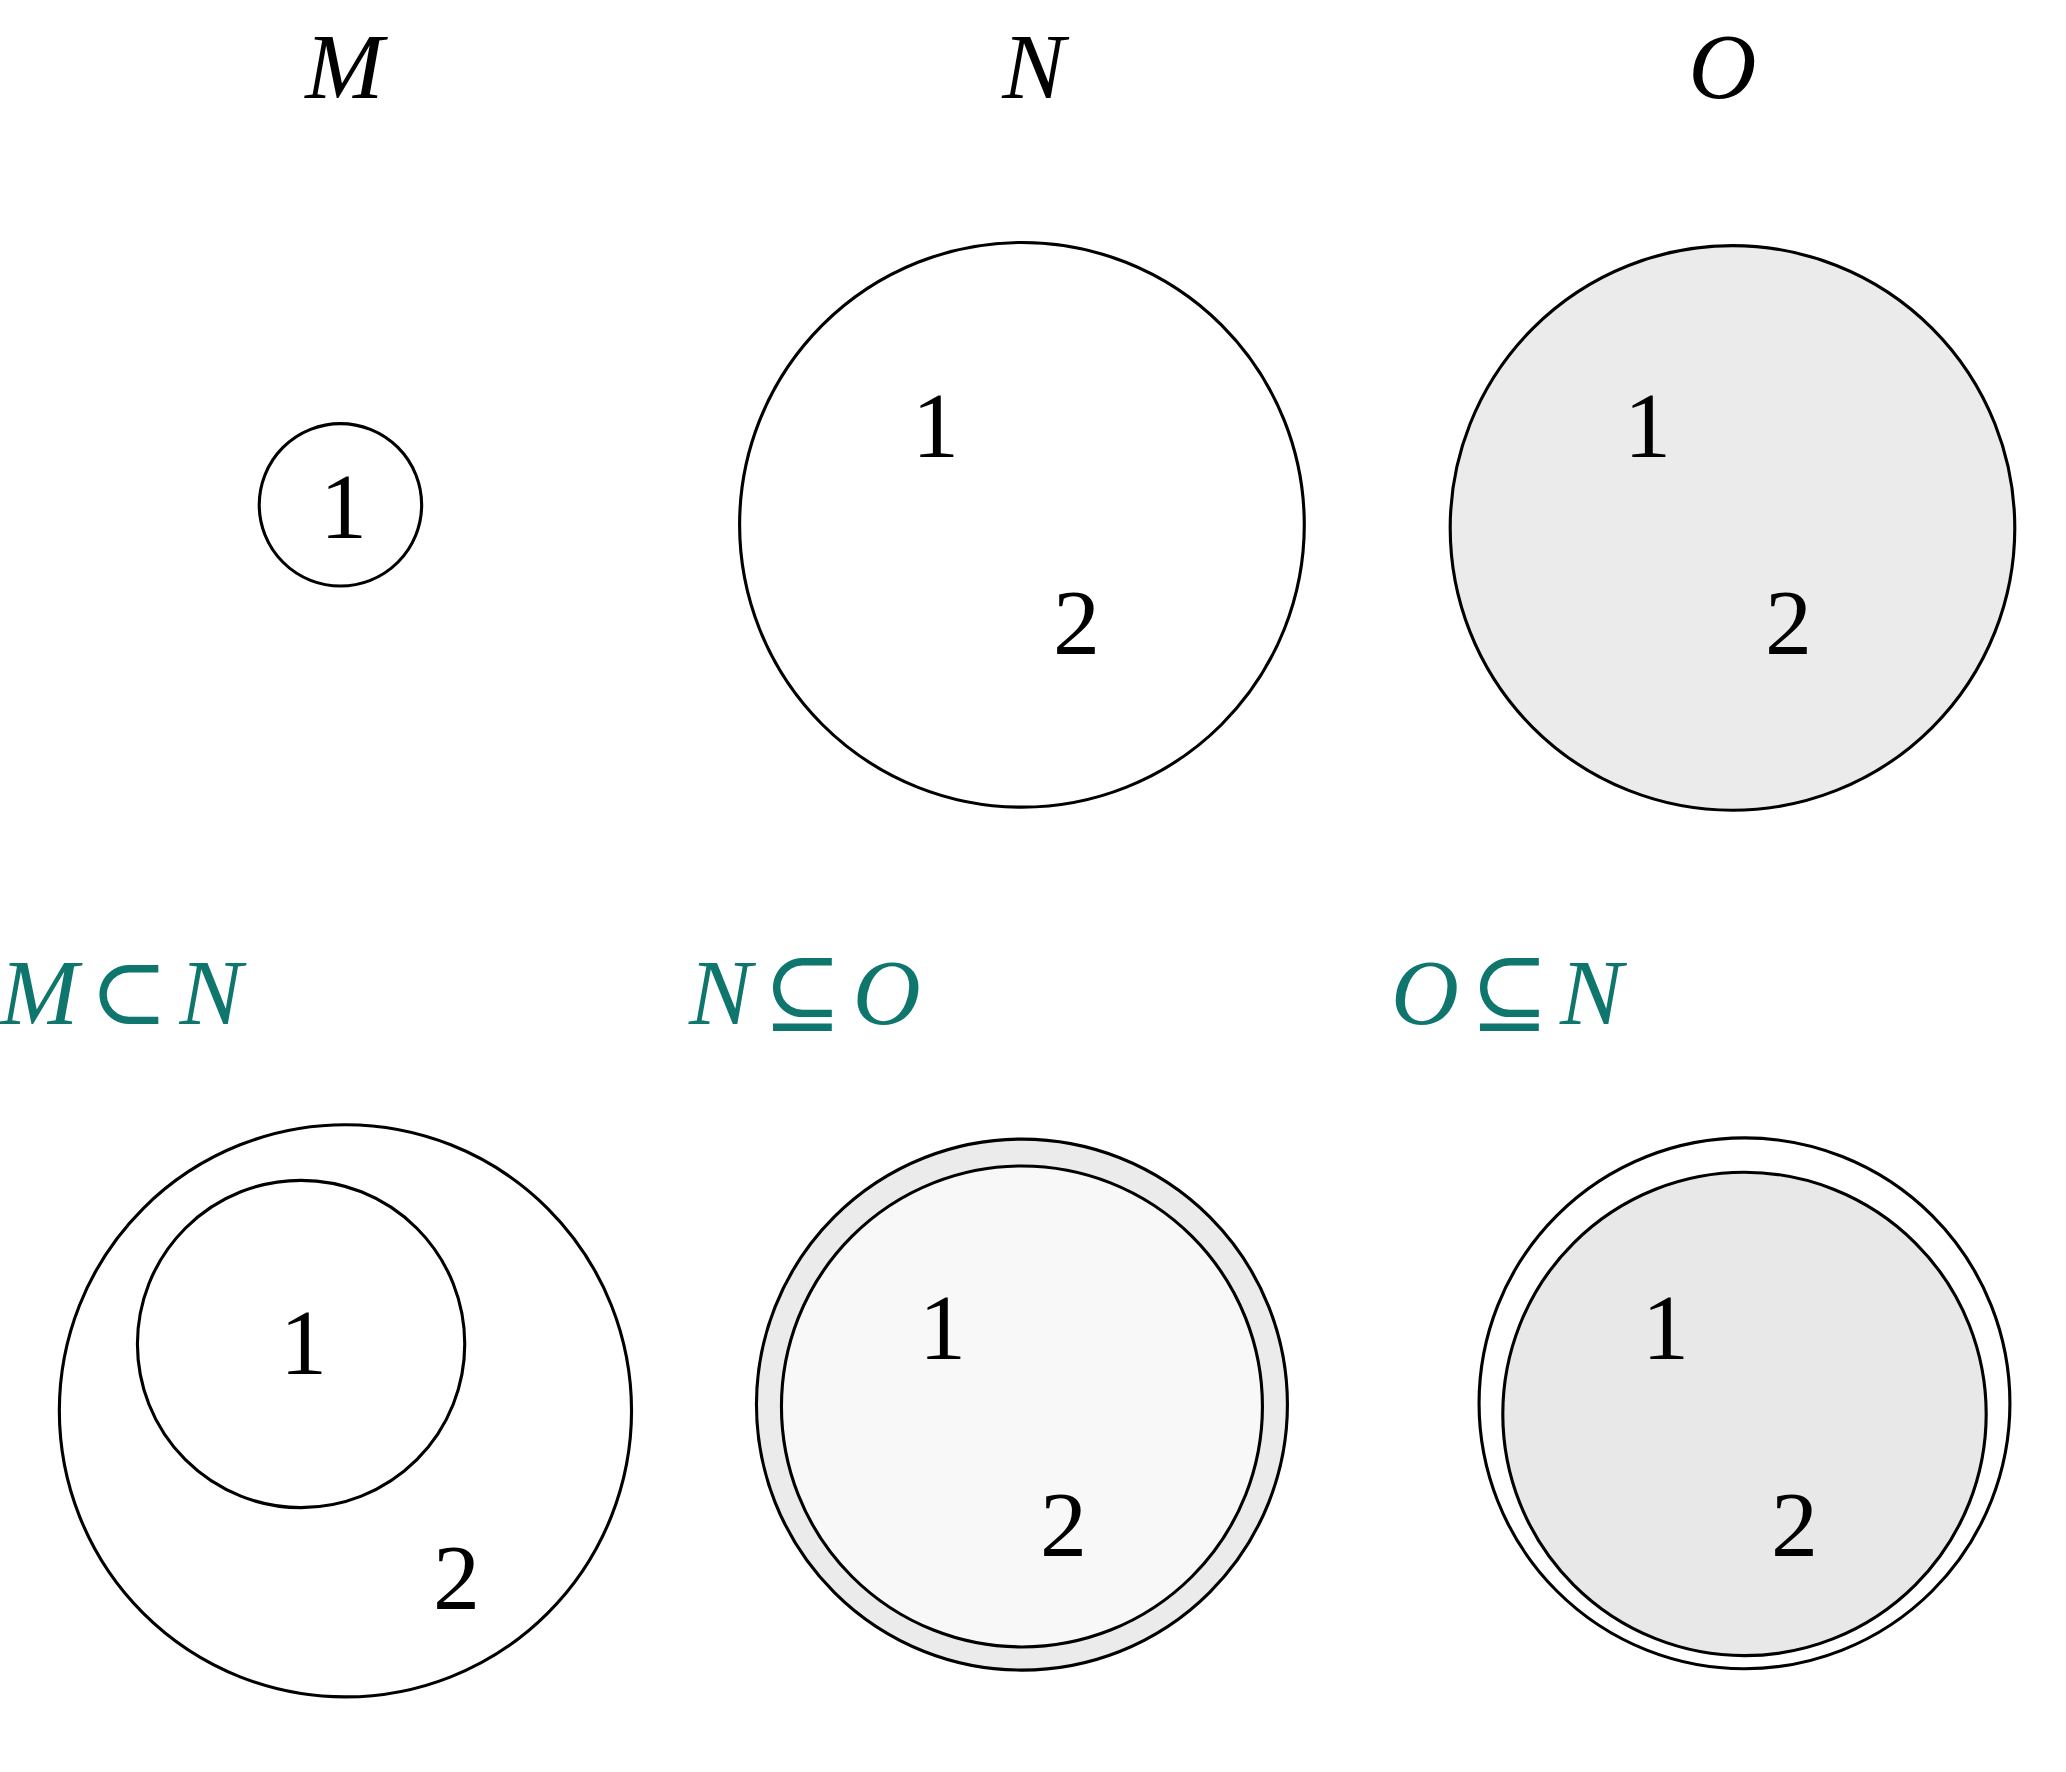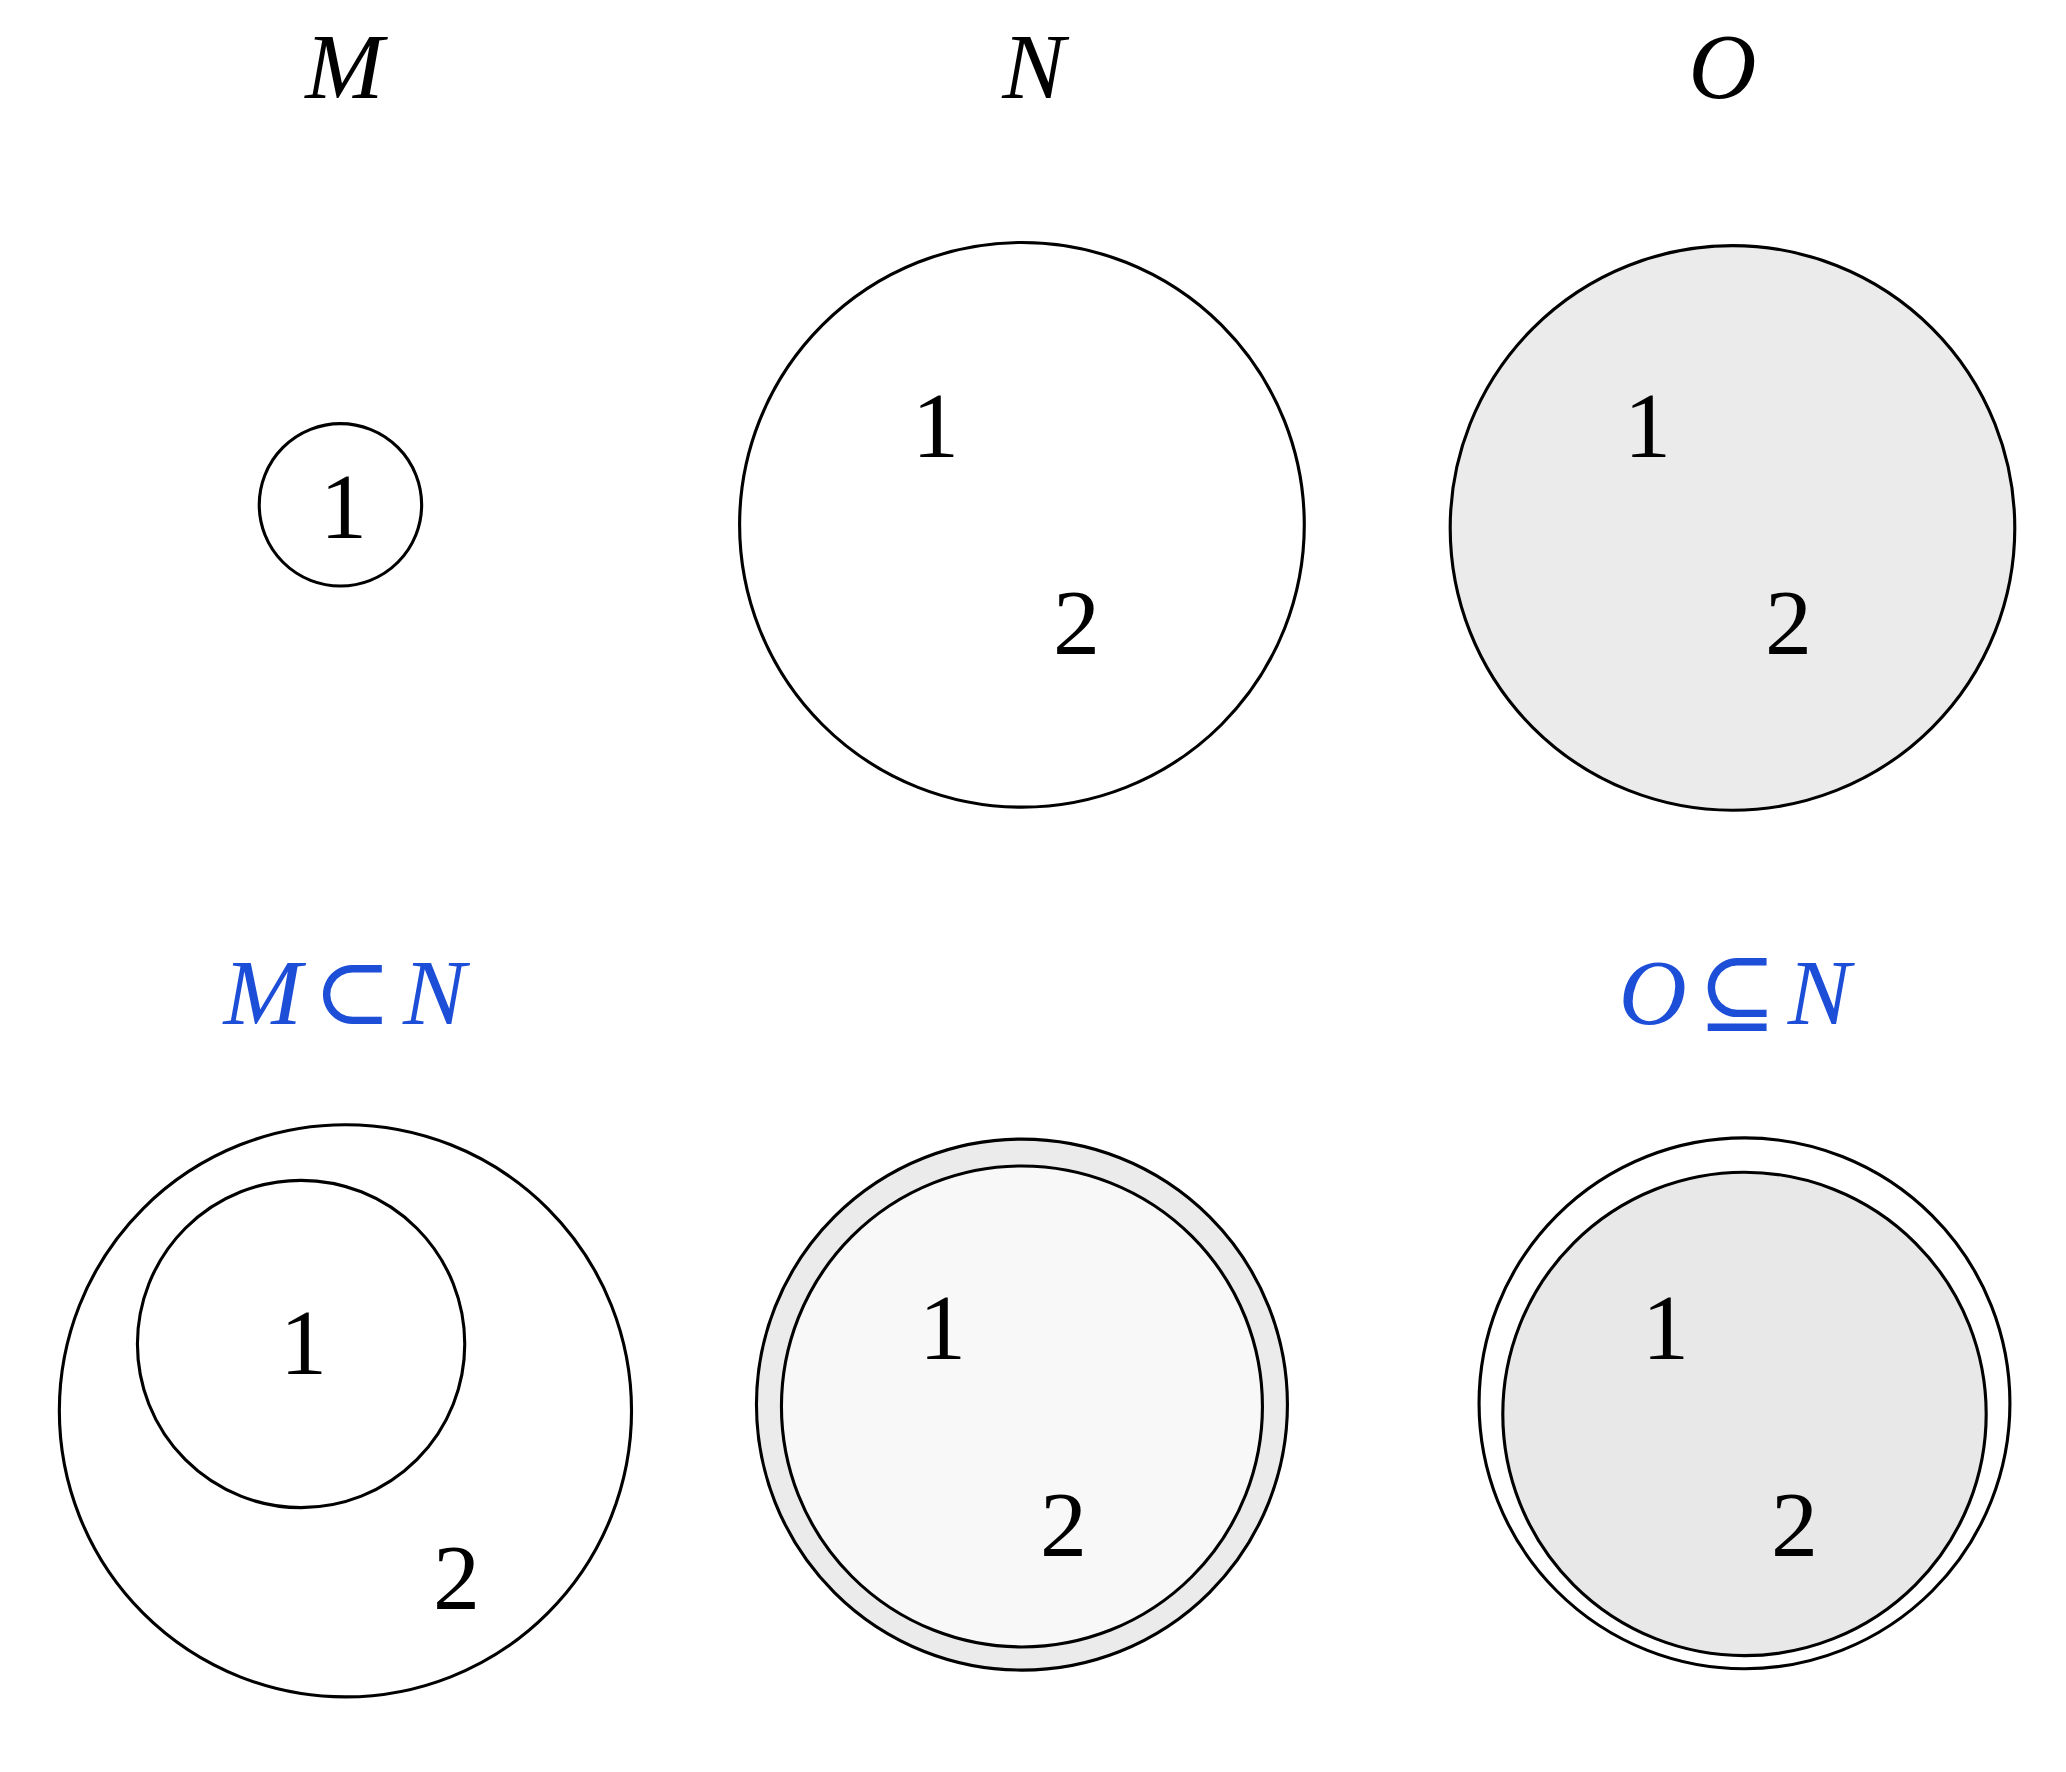--- a/index.html
+++ b/index.html
@@ -28,25 +28,24 @@
     text-align: center;
     font-style: italic;
     font-size: 94px;
     line-height: 1;
     white-space: nowrap;
     color: #000000;
     font-family: "Liberation Serif", "DejaVu Serif", serif;
   }
   .rel-label {
     position: absolute;
-    text-align: center;
     font-size: 94px;
     line-height: 1;
     white-space: nowrap;
-    color: #1d4ed8;
+    color: #0f766e;
     font-family: "Liberation Serif", "DejaVu Serif", serif;
   }
   .rel-label .sym {
     font-style: normal;
     padding: 0 11.2px;
   }
   .rel-label .var {
     font-style: italic;
   }
   .element-num {
@@ -102,20 +101,23 @@
     </div>
     <svg class="venn" width="689" height="886" viewBox="0 0 1103 1418">
       <circle cx="553" cy="840" r="458" fill="#ffffff" stroke="#000000" stroke-width="5"></circle>
       <circle cx="482" cy="733" r="262" fill="#ffffff" stroke="#000000" stroke-width="5"></circle>
     </svg>
     <div class="element-num" style="left:266px; top:409px; width:75px;">1</div>
     <div class="element-num" style="left:419px; top:644px; width:75px;">2</div>
   </div>
 
   <div class="panel" style="left:689px; top:886px; width:689px; height:886px;">
+    <div class="rel-label" style="left:0px; top:59px; width:689px;">
+      <span class="var">N</span><span class="sym">⊆</span><span class="var">O</span>
+    </div>
     <svg class="venn" width="689" height="886" viewBox="0 0 1103 1418">
       <circle cx="533" cy="830" r="425" fill="#ebebeb" stroke="#000000" stroke-width="5"></circle>
       <circle cx="533" cy="833" r="385" fill="#f8f8f8" stroke="#000000" stroke-width="5"></circle>
     </svg>
     <div class="element-num" style="left:216px; top:394px; width:75px;">1</div>
     <div class="element-num" style="left:337px; top:591px; width:75px;">2</div>
   </div>
 
   <div class="panel" style="left:1391px; top:886px; width:687px; height:886px;">
     <div class="rel-label" style="left:0px; top:59px; width:687px;">

